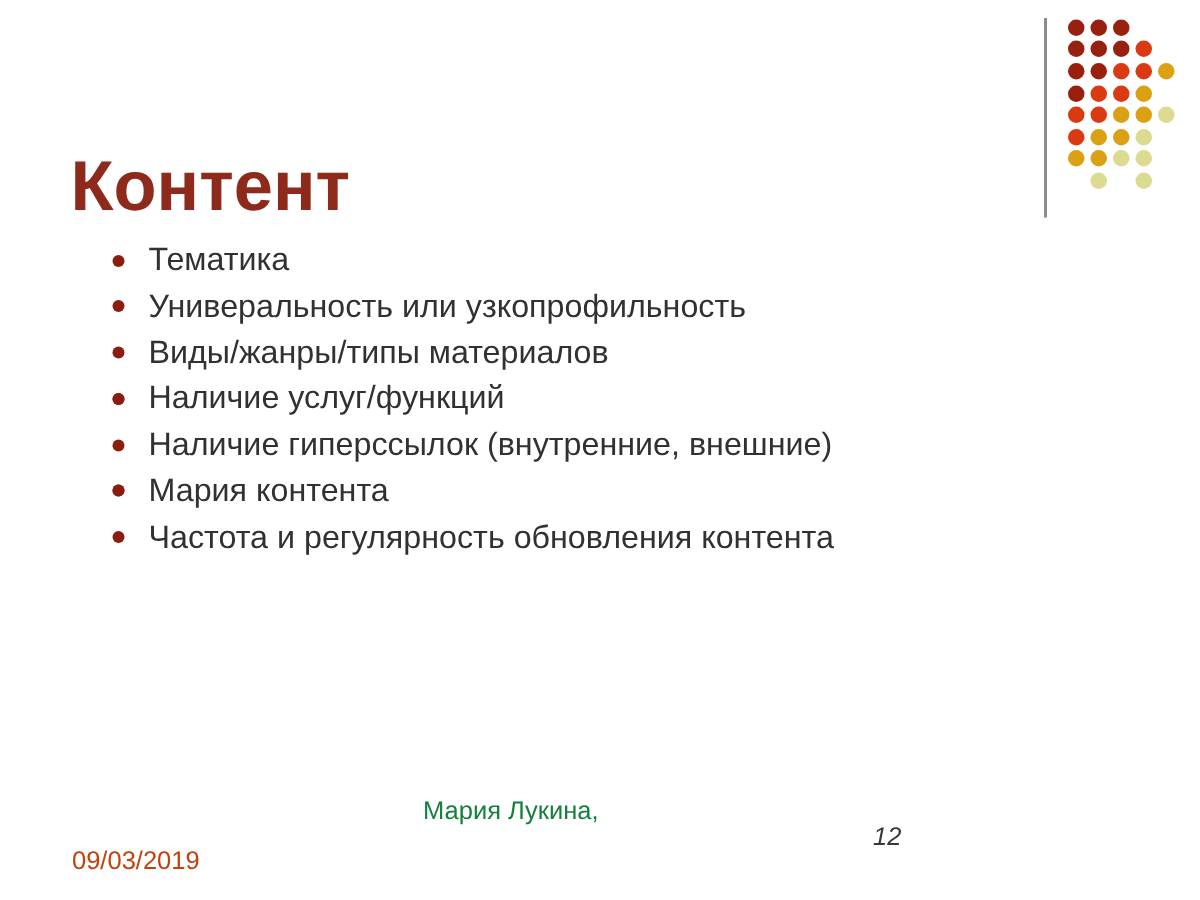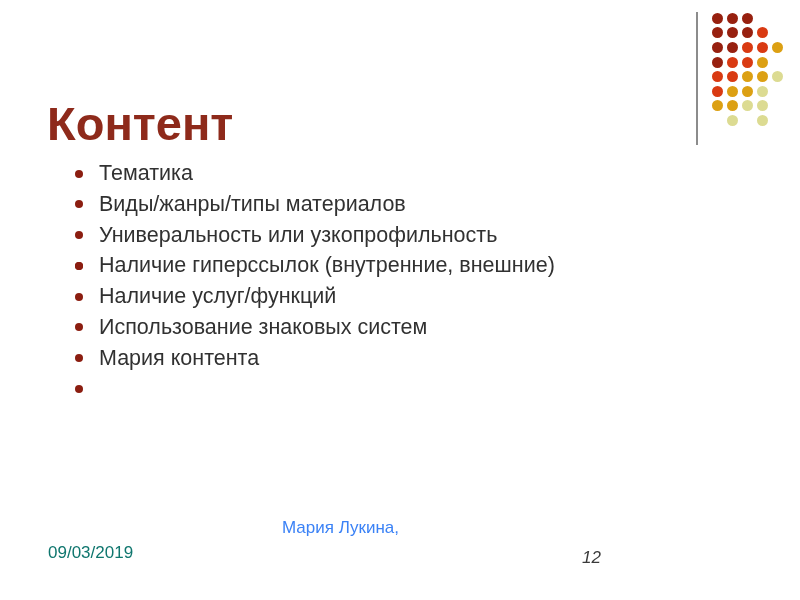--- a/index.html
+++ b/index.html
@@ -38,26 +38,26 @@
   }
   .dot-row{display:flex;height:14.6px;}
   .dot-cell{
     width:15px;height:14.6px;
     display:flex;align-items:center;justify-content:center;
   }
   .dot-cell i{
     display:block;width:11px;height:11px;border-radius:50%;
   }
   .footer-date{
-    position:absolute;left:48px;top:543px;
-    font-size:17px;color:#0f766e;
+    position:absolute;left:48px;top:564px;
+    font-size:17px;color:#c2410c;
   }
   .footer-author{
-    position:absolute;left:282px;top:515px;
-    font-size:17px;line-height:25px;color:#3b82f6;
+    position:absolute;left:282px;top:528px;
+    font-size:17px;line-height:25px;color:#15803d;
   }
   .footer-page{
     position:absolute;left:582px;top:548px;
     font-size:17px;color:#3a3a3a;font-style:italic;
   }
 </style>
 </head>
 <body>
 
 <div class="deco-line"></div>
@@ -179,27 +179,27 @@
         <i style="background: rgb(220, 219, 146);"></i>
       </span>
       <span class="dot-cell"></span>
     </div>
   </div>
 
 <h1 class="slide-title">Контент</h1>
 
 <ul class="bullet-list">
     <li><span class="bullet-dot"></span><span>Тематика</span></li>
+    <li><span class="bullet-dot"></span><span>Универальность или узкопрофильность</span></li>
     <li><span class="bullet-dot"></span><span>Виды/жанры/типы материалов</span></li>
-    <li><span class="bullet-dot"></span><span>Универальность или узкопрофильность</span></li>
     <li><span class="bullet-dot"></span></li>
+    <li><span class="bullet-dot"></span><span>Наличие услуг/функций</span></li>
     <li><span class="bullet-dot"></span><span>Наличие гиперссылок (внутренние, внешние)</span></li>
-    <li><span class="bullet-dot"></span><span>Наличие услуг/функций</span></li>
-    <li><span class="bullet-dot"></span><span>Использование знаковых систем</span></li>
+    <li><span class="bullet-dot"></span></li>
     <li><span class="bullet-dot"></span><span>Мария контента</span></li>
-    <li><span class="bullet-dot"></span></li>
+    <li><span class="bullet-dot"></span><span>Частота и регулярность обновления контента</span></li>
   </ul>
 
 <div class="footer-date">09/03/2019</div>
 <div class="footer-author">
   <div>Мария Лукина,</div>
 </div>
 <div class="footer-page">12</div>
 
 </body></html>

